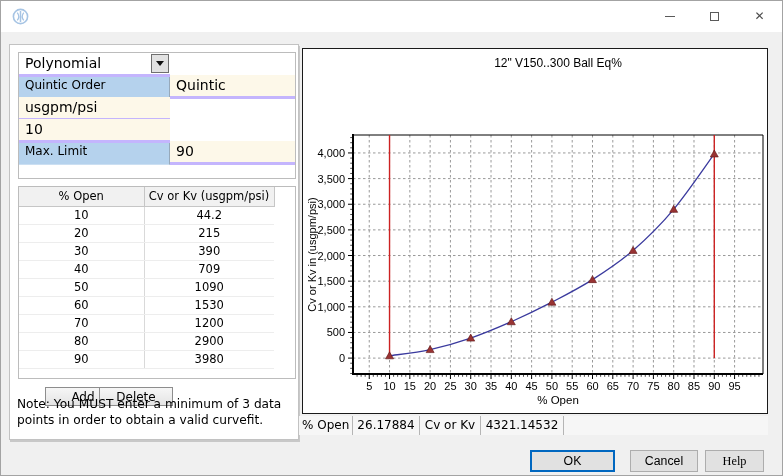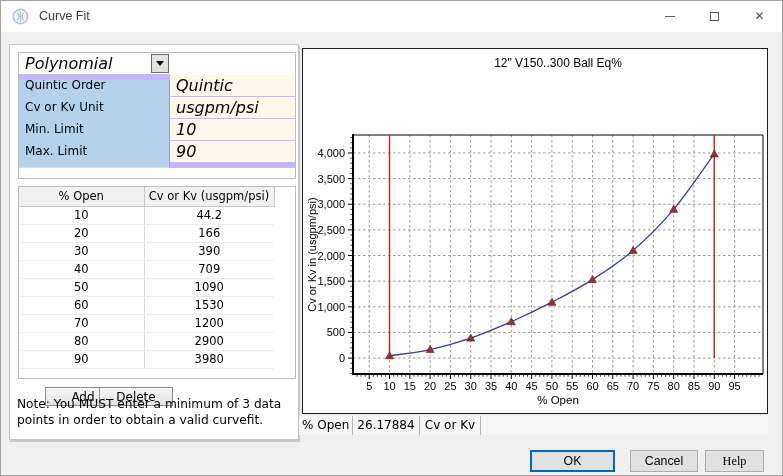--- a/index.html
+++ b/index.html
@@ -16,22 +16,22 @@
   .glyph-min{display:block;width:10px;border-top:1px solid #5a5a5a;}
   .glyph-max{display:block;width:9px;height:9px;border:1px solid #5a5a5a;}
   .glyph-close{font-size:12px;color:#4a4a4a;font-family:"DejaVu Sans",sans-serif;}
   
   .left-panel{position:absolute;left:8px;top:43px;width:290px;height:396px;background:#fff;
               border:1px solid #c2c2c2;box-shadow:1px 2px 0 rgba(150,150,150,.45);}
   .prop-box{position:absolute;left:8px;top:7px;width:278px;height:127px;border:1px solid #bcbcbc;background:#fff;}
   .prow{display:grid;grid-template-columns:151px 1fr;height:22px;}
   .plabel{background:#b5d2ed;border-bottom:1px solid #cbdff2;border-right:1px solid #97a9ba;
           padding-left:6px;line-height:21px;font-size:12px;white-space:nowrap;overflow:hidden;}
-  .pvalue{background:#fdf8e9;border-bottom:6px solid #c4b5fd;padding-left:6px;line-height:21px;
-          font-size:16px;position:relative;white-space:nowrap;font-style:italic;}
+  .pvalue{background:#fdf8e9;border-bottom:3px solid #c4b5fd;padding-left:6px;line-height:21px;
+          font-size:14px;position:relative;white-space:nowrap;}
   .pvalue.combo{background:#fff;}
   .dropbtn{position:absolute;right:1px;top:1px;width:18px;height:19px;background:#e2e2e2;
            border:1px solid #6f6f6f;display:flex;align-items:center;justify-content:center;}
   .tri{width:0;height:0;border-left:4px solid transparent;border-right:4px solid transparent;border-top:5px solid #111;}
   .data-box{position:absolute;left:8px;top:141px;width:278px;height:193px;border:1px solid #bcbcbc;background:#fff;overflow:hidden;}
   .data-box table{border-collapse:collapse;table-layout:fixed;width:255px;font-size:11.5px;}
   .data-box th{height:19px;background:#f1f1f1;border-right:1px solid #c6c6c6;border-bottom:1px solid #c6c6c6;
                font-weight:normal;text-align:center;white-space:nowrap;overflow:hidden;}
   .data-box td{height:18px;text-align:center;border-bottom:1px solid #ededed;font-size:11.5px;}
   .data-box td:first-child{border-right:1px solid #d9d9d9;}
@@ -60,21 +60,20 @@
 
 <div class="window">
 
   <div class="titlebar">
     <svg class="app-icon" viewBox="0 0 17 17">
       <circle cx="8.5" cy="8.5" r="7.1" fill="none" stroke="#a6c4e4" stroke-width="1.6"></circle>
       <line x1="8.5" y1="3" x2="8.5" y2="14" stroke="#a6c4e4" stroke-width="1.5"></line>
       <path d="M5.2,4.6 C7.1,6.9 7.1,10.1 5.2,12.4" fill="none" stroke="#a6c4e4" stroke-width="1.3"></path>
       <path d="M11.8,4.6 C9.9,6.9 9.9,10.1 11.8,12.4" fill="none" stroke="#a6c4e4" stroke-width="1.3"></path>
     </svg>
-    <span class="window-title">Curve Fit</span>
     <div class="win-btn min">
         <span class="glyph-min"></span>
       </div>
     <div class="win-btn max">
         <span class="glyph-max"></span>
       </div>
     <div class="win-btn close">
         <span class="glyph-close">✕</span>
       </div>
   </div>
@@ -84,25 +83,23 @@
         <div class="prow">
           <div class="pvalue combo">Polynomial<span class="dropbtn">
               <span class="tri"></span>
             </span></div>
         </div>
         <div class="prow">
           <div class="plabel">Quintic Order</div>
           <div class="pvalue">Quintic</div>
         </div>
         <div class="prow">
-          <div class="plabel">Cv or Kv Unit</div>
           <div class="pvalue">usgpm/psi</div>
         </div>
         <div class="prow">
-          <div class="plabel">Min. Limit</div>
           <div class="pvalue">10</div>
         </div>
         <div class="prow">
           <div class="plabel">Max. Limit</div>
           <div class="pvalue">90</div>
         </div>
       </div>
     <div class="data-box">
       <table>
         <thead>
@@ -111,21 +108,21 @@
               <th style="width: 130px;">Cv or Kv (usgpm/psi)</th>
             </tr>
           </thead>
         <tbody id="dt-body">
             <tr>
               <td>10</td>
               <td>44.2</td>
             </tr>
             <tr>
               <td>20</td>
-              <td>166</td>
+              <td>215</td>
             </tr>
             <tr>
               <td>30</td>
               <td>390</td>
             </tr>
             <tr>
               <td>40</td>
               <td>709</td>
             </tr>
             <tr>
@@ -380,19 +377,20 @@
         <text x="431.58415841584156" y="341" font-size="11" text-anchor="middle">95</text>
         <text x="255" y="355" font-size="11.5" text-anchor="middle">% Open</text>
         <text x="0" y="0" font-size="11" text-anchor="middle" transform="translate(13,205.5) rotate(-90)">Cv or Kv in (usgpm/psi)</text>
       </svg>
   </div>
 
   <div class="status-bar" id="status-bar">
       <div class="status-cell" style="width: 54px;">% Open</div>
       <div class="status-cell" style="width: 67px;">26.17884</div>
       <div class="status-cell" style="width: 61px; text-align: center;">Cv or Kv</div>
+      <div class="status-cell" style="width: 83px;">4321.14532</div>
     </div>
 
   <button class="dlg-btn cancel">Cancel</button>
   <button class="dlg-btn ok">OK</button>
   <button class="dlg-btn help">Help</button>
 
 </div>
 
 </body></html>

